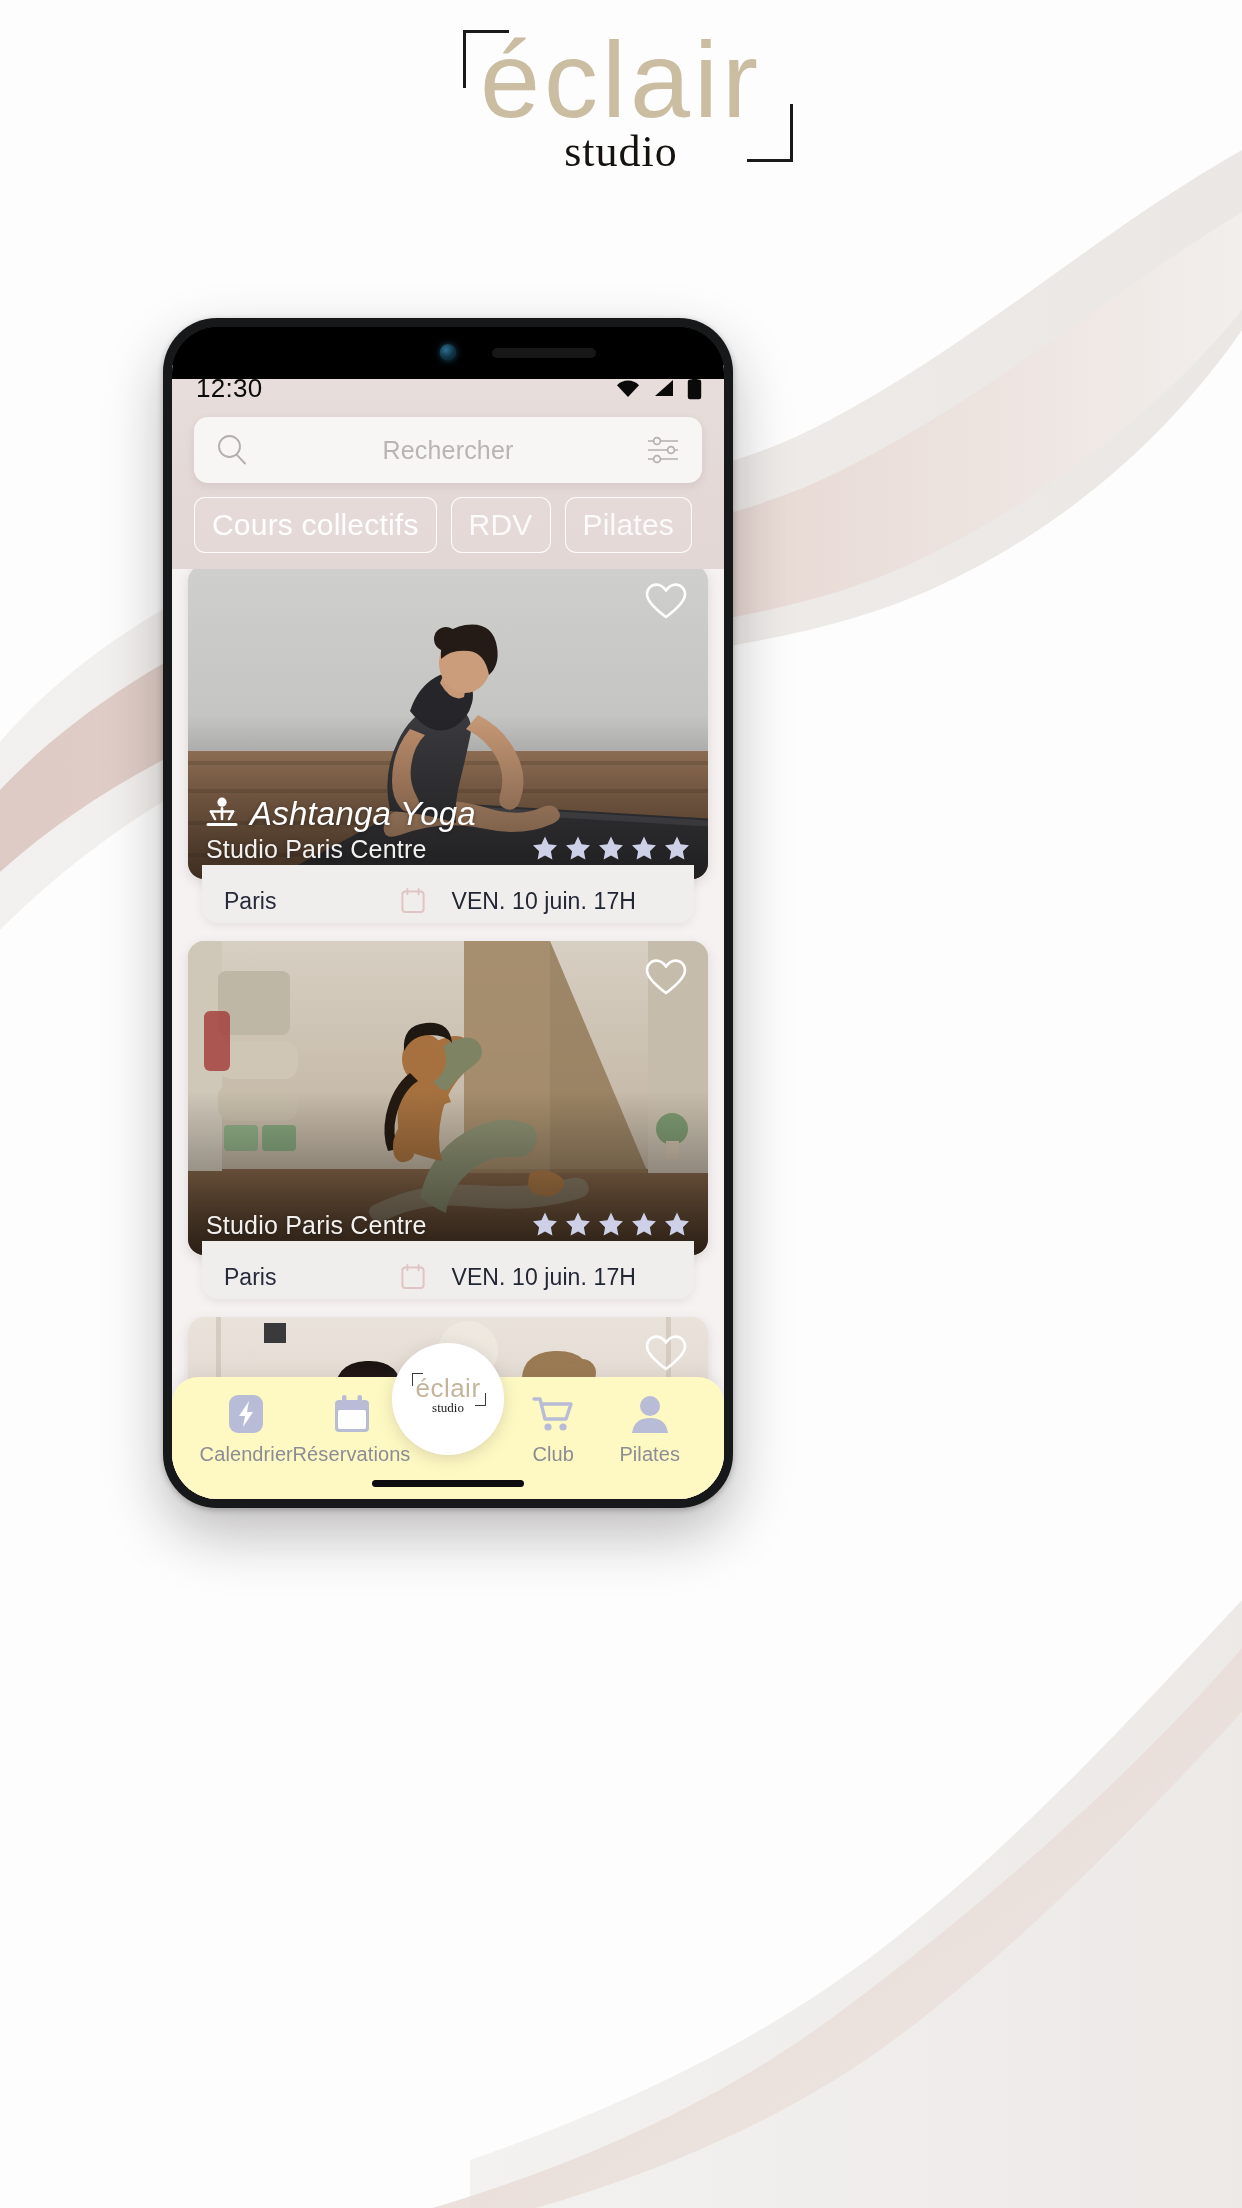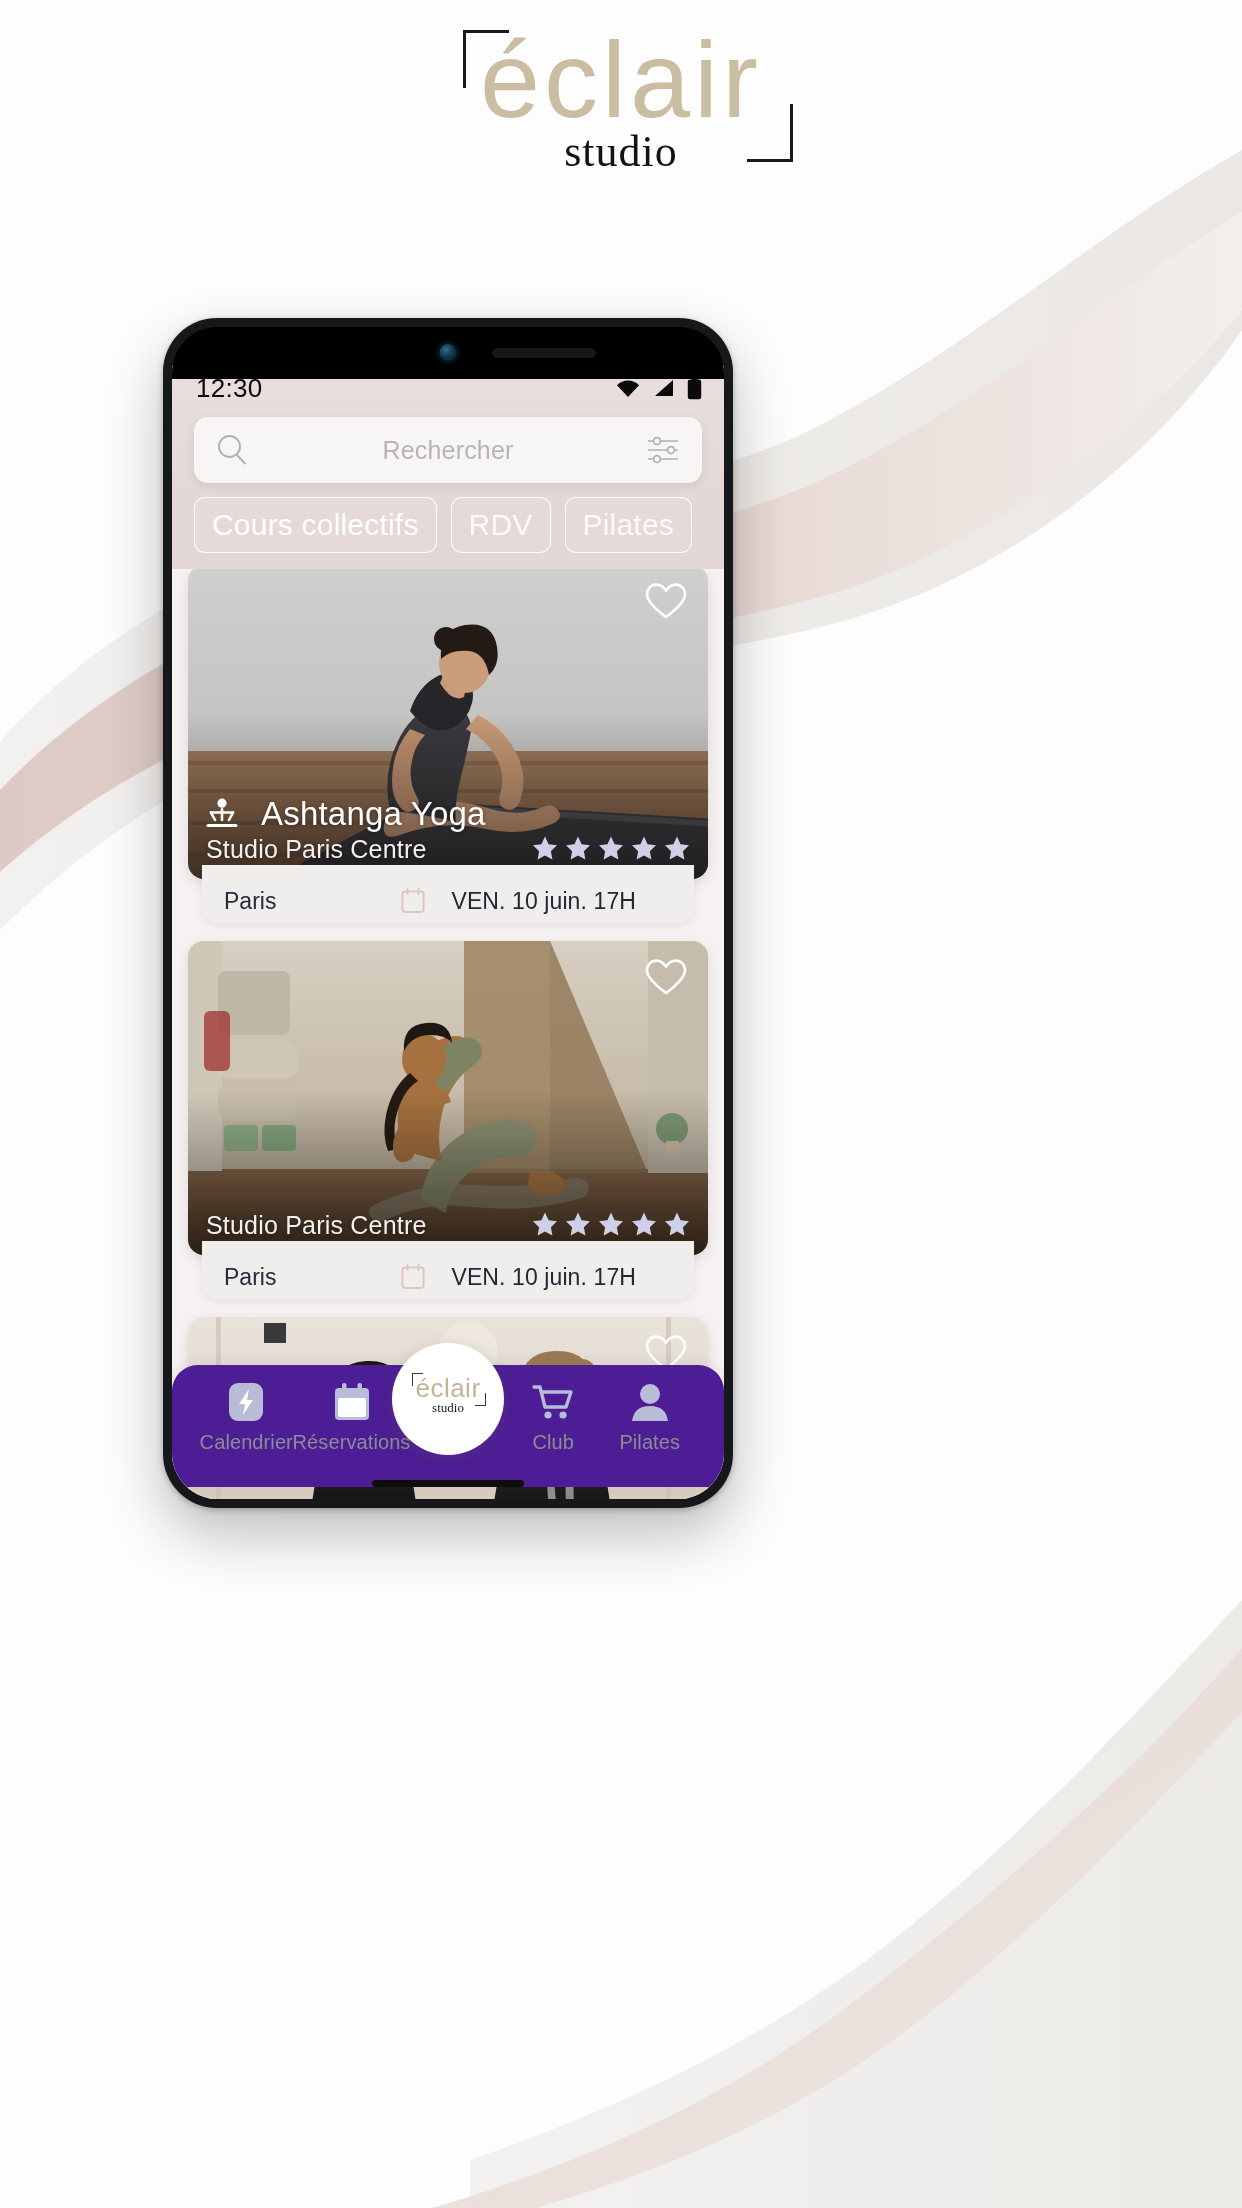--- a/index.html
+++ b/index.html
@@ -177,21 +177,21 @@
   .photo svg { width: 100%; height: 100%; display: block; }
   .heart-btn {
     position: absolute; right: 20px; top: 16px;
     width: 44px; height: 40px; z-index: 4;
   }
   .card-overlay {
     position: absolute; left: 0; right: 0; bottom: 0;
     padding: 0 18px 14px 18px;
     z-index: 3;
   }
-  .card-title-row { display: flex; align-items: flex-end; gap: 23px; }
+  .card-title-row { display: flex; align-items: center; gap: 12px; font-style: italic; }
   .card-title {
     font-size: 33px; color: #ffffff; font-weight: 400; letter-spacing: 0.2px;
     text-shadow: 0 1px 4px rgba(0,0,0,0.35);
   }
   .card-sub-row {
     display: flex; align-items: flex-start; justify-content: space-between;
     margin-top: 2px;
   }
   .card-sub {
     font-size: 25px; color: #f2f1f0; font-weight: 300; letter-spacing: 0.2px;
@@ -211,23 +211,23 @@
   }
   .footer-place { font-size: 23px; color: #262a3a; }
   .footer-date-wrap {
     display: flex; align-items: center; gap: 26px;
     margin-left: auto; margin-right: 36px;
   }
   .footer-date { font-size: 23px; color: #232734; letter-spacing: 0.1px; }
 
   
   .bottomnav {
-    position: absolute; left: 0; right: 0; bottom: 12px;
+    position: absolute; left: 0; right: 0; bottom: 0;
     height: 122px;
-    background: #4c1d95;
+    background: #fef9c3;
     border-radius: 26px 26px 0 0;
     display: flex; align-items: flex-start; justify-content: space-between;
     padding: 16px 26px 8px 26px;
     z-index: 20;
     box-shadow: 0 -3px 14px rgba(120,100,100,0.10);
   }
   .navitem {
     width: 114px;
     display: flex; flex-direction: column; align-items: center; gap: 8px;
   }

